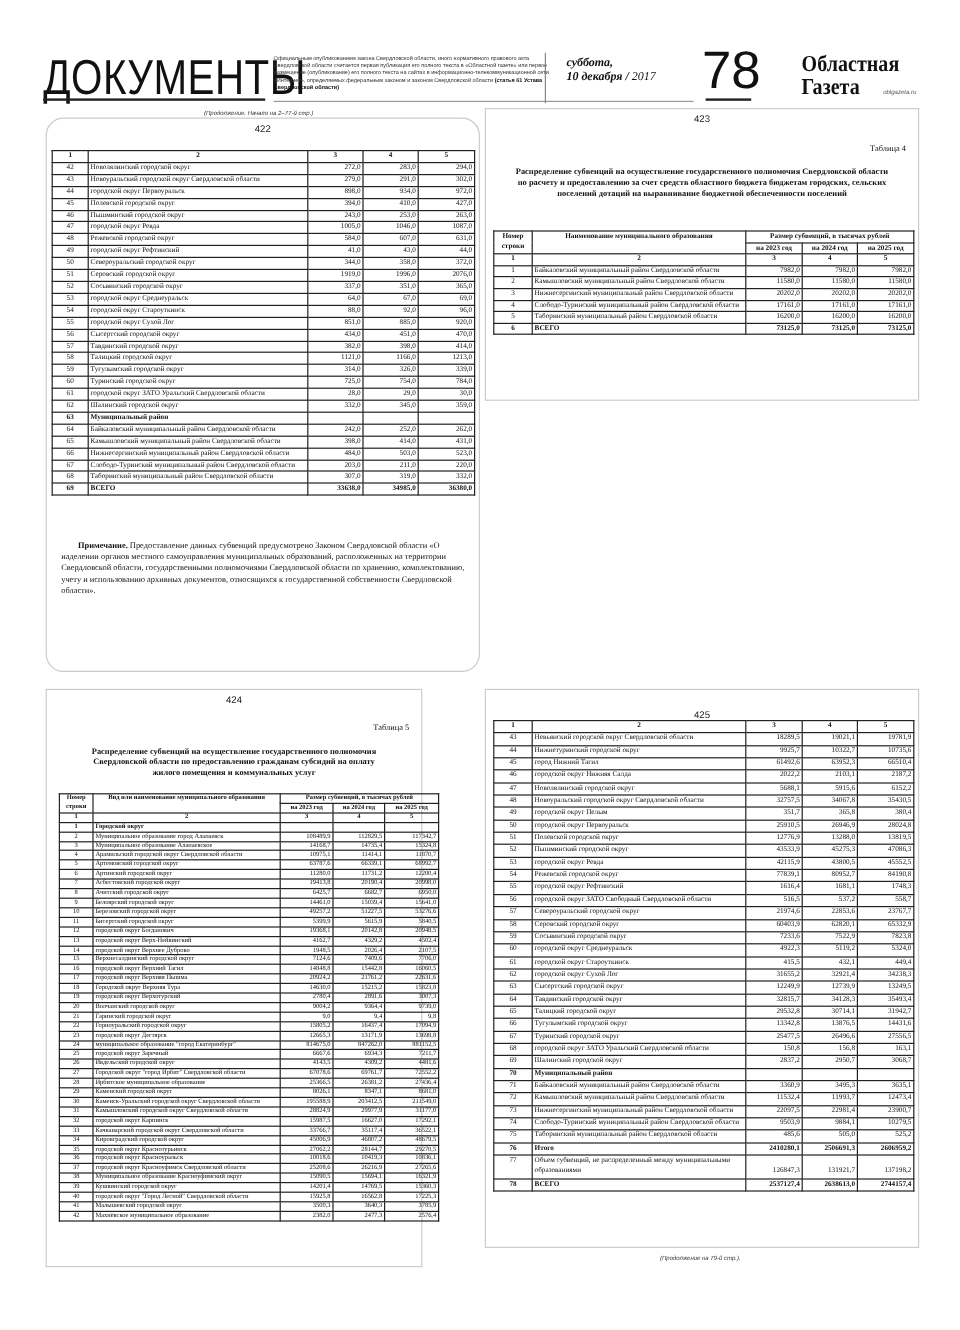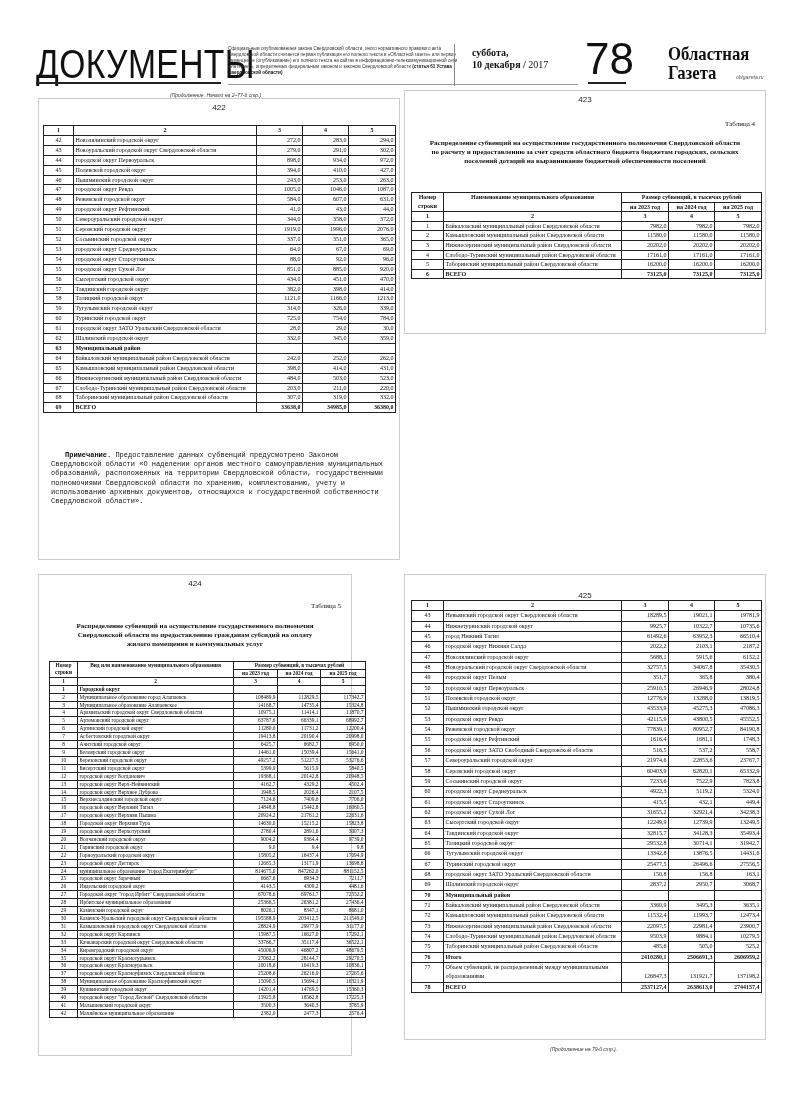--- a/index.html
+++ b/index.html
@@ -7,42 +7,42 @@
   body { font-family: "Liberation Serif", "DejaVu Serif", serif; color: #111; position: relative; }
 
   
   .mast { position: absolute; left: 0; top: 0; width: 652px; height: 90px; }
   .mast .title { position: absolute; left: 36px; top: 44px; font-family: "Liberation Sans", "DejaVu Sans", sans-serif; font-size: 41px; font-weight: 300; letter-spacing: 0.5px; transform: scaleX(0.82); transform-origin: left; color: #111; line-height: 40px; }
   .mast .title-rule { position: absolute; left: 36px; top: 82px; width: 185px; height: 2px; background: #222; }
   .mast .legal { position: absolute; left: 228px; top: 46px; width: 232px; font-family: "Liberation Sans", sans-serif; font-size: 4.6px; line-height: 6px; color: #333; }
   .mast .legal b { font-weight: bold; color: #111; }
   .mast .vsep { position: absolute; left: 454px; top: 44px; width: 1px; height: 42px; background: #888; }
   .mast .hrule-left { position: absolute; left: 228px; top: 84px; width: 350px; height: 1px; background: #999; }
-  .mast .date { position: absolute; left: 472px; top: 47px; font-size: 10px; line-height: 12px; font-weight: bold; }
+  .mast .date { position: absolute; left: 472px; top: 47px; font-size: 10px; line-height: 12px; font-weight: bold; font-style: italic; }
   .mast .date .yr { font-weight: normal; }
   .mast .issue { position: absolute; left: 585px; top: 36px; font-family: "Liberation Sans", sans-serif; font-size: 44px; font-weight: 300; line-height: 46px; }
   .mast .issue-rule { position: absolute; left: 588px; top: 82px; width: 38px; height: 2px; background: #222; }
   .mast .brand { position: absolute; left: 668px; top: 44px; font-size: 19px; font-weight: bold; line-height: 19px; transform: scaleX(0.88); transform-origin: left; }
   .mast .site { position: absolute; left: 736px; top: 74px; font-family: "Liberation Sans", sans-serif; font-size: 5px; color: #555; font-style: italic; }
 
   .cont { position: absolute; font-family: "Liberation Sans", sans-serif; font-size: 5px; font-style: italic; color: #333; }
 
   .page { position: absolute; border: 1px solid #ccc; background: #fff; }
   .pnum { position: absolute; left: 0; right: 0; text-align: center; font-family: "Liberation Sans", sans-serif; font-size: 8px; color: #222; }
   .tabno { position: absolute; right: 10px; font-size: 7px; }
   .ttitle { position: absolute; left: 10px; right: 10px; text-align: center; font-size: 7px; font-weight: bold; line-height: 9px; }
 
   table { position: absolute; border-collapse: collapse; table-layout: fixed; font-size: 5.4px; line-height: 6.3px; }
   td, th { border: 0.8px solid #222; padding: 0 1.5px; vertical-align: bottom; }
   td.n { text-align: center; vertical-align: top; }
   td.v { text-align: right; }
   tr.b td { font-weight: bold; }
   .hdr td { font-weight: bold; text-align: center; }
 
-  .note { position: absolute; font-size: 7px; line-height: 9.2px; text-indent: 14px; font-family: Liberation Mono, monospace; }
+  .note { position: absolute; font-size: 7px; line-height: 9.2px; text-indent: 14px; }
   .note b { font-weight: bold; }
 </style>
 </head>
 <body>
 
 <div class="mast">
   <div class="title">ДОКУМЕНТЫ</div>
   <div class="title-rule"></div>
   <div class="legal"><span>Официальным опубликованием закона Свердловской области, иного нормативного правового акта Свердловской области считается первая публикация его полного текста в «Областной газете» или первое размещение (опубликование) его полного текста на сайтах в информационно-телекоммуникационной сети «Интернет», определяемых федеральным законом и законом Свердловской области</span> <b>(статья 61 Устава Свердловской области)</b></div>
   <div class="hrule-left"></div>
@@ -55,21 +55,21 @@
   <div class="issue-rule"></div>
   <div class="brand">
     <div>Областная</div>
     <div>Газета</div>
   </div>
   <div class="site">oblgazeta.ru</div>
 </div>
 
 <div class="cont" style="left:170px; top:92px;">(Продолжение. Начало на 2–77-й стр.)</div>
 
-<div class="page" style="left:38px; top:98px; width:362px; height:462px;">
+<div class="page" style="left:38px; top:98px; width:362px; height:462px;border-radius:15px;">
   <div class="pnum" style="top:4px;">422</div>
   <table id="t422" style="left: 4px; top: 26px; width: 352px; line-height: 8.9px; font-size: 6px;">
     <colgroup>
         <col style="width:30px">
         <col style="width:183px">
         <col style="width:46px">
         <col style="width:46px">
         <col style="width:47px">
       </colgroup>
     <tbody id="t422b">

